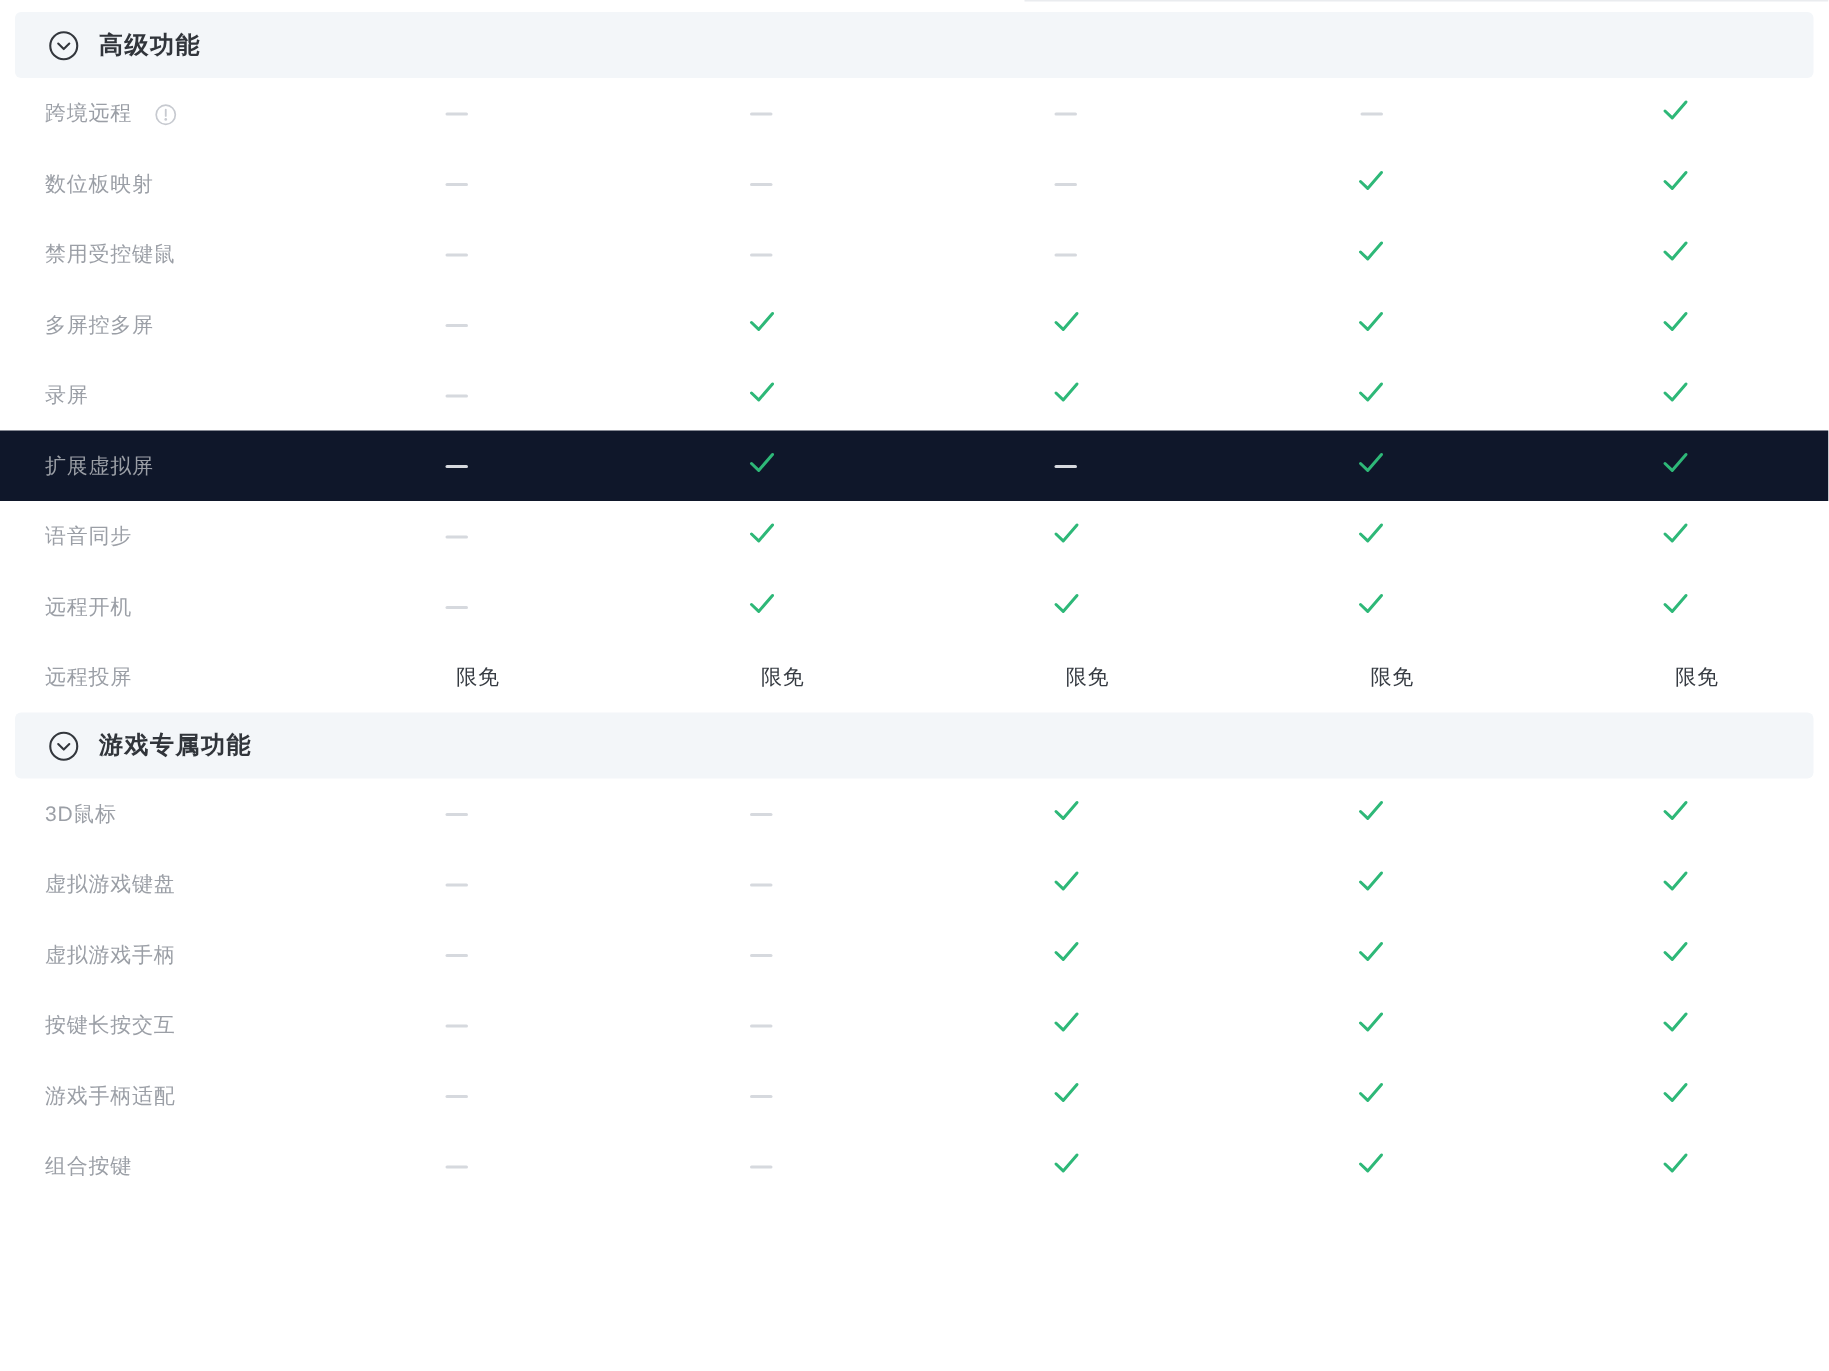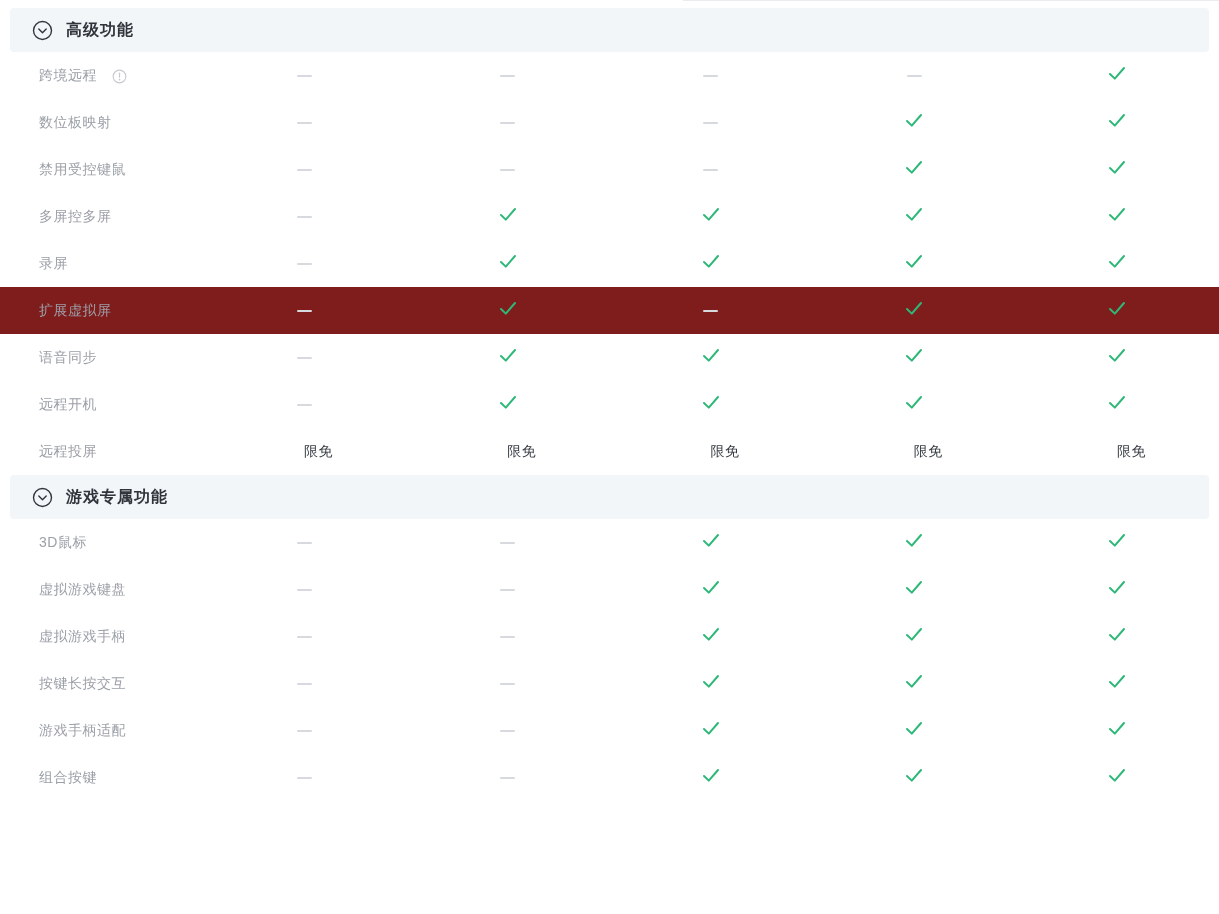--- a/index.html
+++ b/index.html
@@ -10,22 +10,22 @@
     background:#eaecef; }
   .table { position:absolute; top:0; left:0; right:0; padding-top:8px; }
 
   .section-header { height:44px; margin:0 10px; background:#f3f6f9; border-radius:4px;
     display:flex; align-items:center; padding-left:22px; gap:13px; cursor:pointer; }
   .section-title { font-size:16px; font-weight:700; color:#31353b; letter-spacing:1px; }
   .toggle-icon { display:flex; align-items:center; }
 
   .row { display:grid; grid-template-columns:203px repeat(5,1fr); height:47px;
     align-items:center; }
-  .row.highlighted { background:#7f1d1d; }
-  .row-label { padding-left:39px; display:flex; align-items:center; gap:15px;
+  .row.highlighted { background:#0f172a; }
+  .row-label { padding-left:30px; display:flex; align-items:center; gap:15px;
     font-size:14px; color:#9b9fa6; letter-spacing:0.5px; }
   .info-icon { display:flex; align-items:center; margin-top:1px; }
 
   .cell { display:flex; align-items:center; justify-content:center; }
   .dash { width:15px; height:2px; background:#d6d9de; border-radius:1px; }
   .cell-text { font-size:14px; color:#363b42; letter-spacing:0.5px;margin-left:28px; }
 </style>
 </head>
 <body>
 

